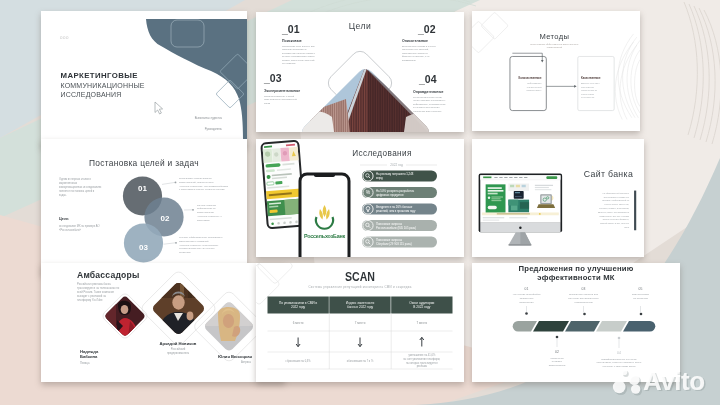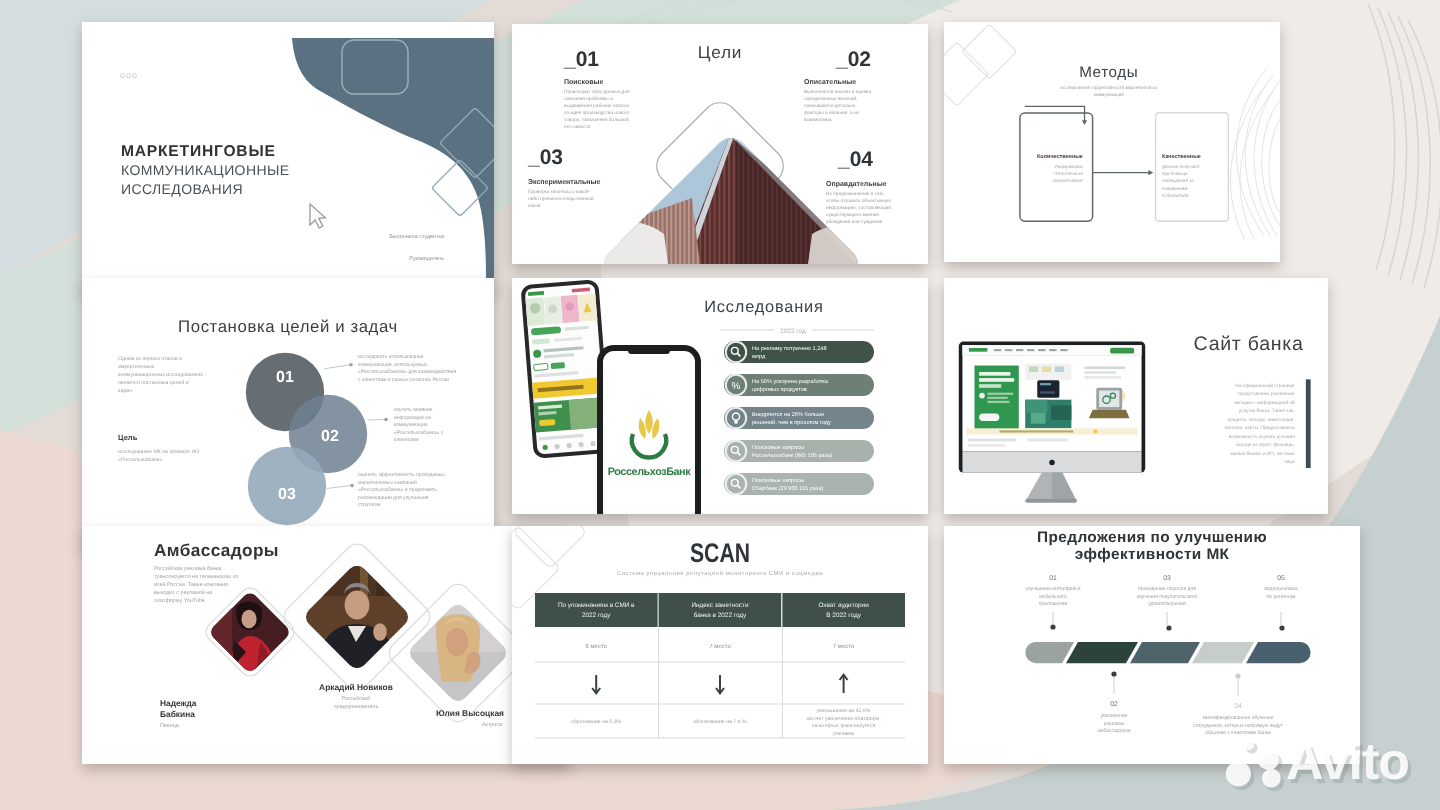--- a/index.html
+++ b/index.html
@@ -390,21 +390,21 @@
     <rect x="106" y="97.5" width="75" height="11" rx="5.5" fill="#abb3af"></rect>
     <circle cx="112" cy="103" r="5.1" fill="#abb3af" stroke="#eef0ef" stroke-width="1"></circle>
     <circle cx="111.4" cy="102.4" r="1.7" fill="none" stroke="#fff" stroke-width="0.7"></circle>
     <line x1="112.7" y1="103.7" x2="114.2" y2="105.2" stroke="#fff" stroke-width="0.8"></line>
     <text x="120" y="102.2" font-size="2.8" fill="#fff">Поисковые запросы</text>
     <text x="120" y="106" font-size="2.8" fill="#fff">Сбербанк (29 903 115 раза)</text>
   </g>
 </svg>
 </div>
 
-<div class="slide" id="s6" style="left:472px;top:139px;width:192px;height:118px">
+<div class="slide" id="s6" style="left:472px;top:139px;width:172px;height:118px">
 <svg viewBox="0 0 208 118">
 
   <text x="165" y="34" font-size="10.6" fill="#3c4247" text-anchor="middle" letter-spacing="0.4">Сайт банка</text>
 
   <rect x="196" y="50" width="2.6" height="48" fill="#3f4a52"></rect>
 
   <g font-size="2.6" fill="#a3a8ab" text-anchor="end">
     <text x="190" y="54">На официальной странице</text>
     <text x="190" y="58.6">представлены различные</text>
     <text x="190" y="63.2">вкладки с информацией об</text>

